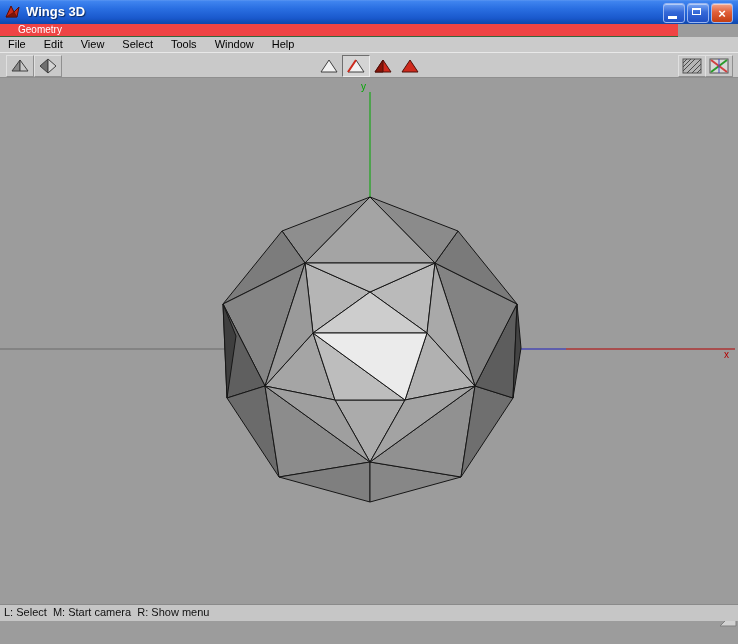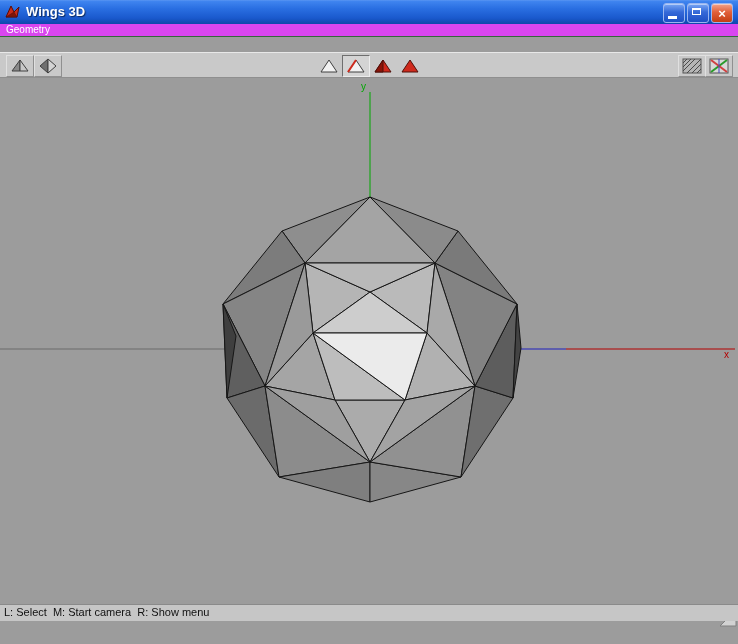--- a/index.html
+++ b/index.html
@@ -16,22 +16,22 @@
   .wbtn{width:20px;height:18px;border-radius:3px;border:1px solid #9ab6f0;
     box-shadow:inset 0 1px 0 rgba(255,255,255,.45);position:relative;cursor:default;}
   .wbtn.blue{background:linear-gradient(180deg,#7aa7f4,#3569d8 45%,#1e4fc4);}
   .wbtn.red{background:linear-gradient(180deg,#f2a48c,#e1603a 45%,#c33d12);}
   .glyph-min{position:absolute;left:4px;bottom:3px;width:9px;height:3px;background:#fff;}
   .glyph-max{position:absolute;left:4px;top:4px;width:9px;height:7px;
     border:1px solid #fff;border-top-width:2px;box-sizing:border-box;}
   .glyph-close{position:absolute;left:0;top:0;width:100%;height:100%;display:flex;
     align-items:center;justify-content:center;color:#fff;font-size:13px;font-weight:bold;}
   
-  .geo-header{position:absolute;left:0;top:24px;width:738px;height:13px;background:#d946ef;
-    border-bottom:1px solid #36673c;box-sizing:border-box;}
+  .geo-header{position:absolute;left:0;top:24px;width:678px;height:13px;background:#ef4444;
+    border-bottom:1px solid #36673c;box-sizing:border-box;padding-left:12px;}
   .geo-header span{display:block;padding-left:6px;font-size:10px;line-height:12px;color:#fff;}
   
   .menubar{position:absolute;left:0;top:37px;width:738px;height:15px;background:#cbcbcb;
     display:flex;align-items:center;}
   .menu-item{font-size:11px;line-height:15px;color:#000;padding:0 9px;cursor:default;}
   .menu-item:first-child{padding-left:8px;}
   
   .toolbar{position:absolute;left:0;top:52px;width:738px;height:26px;background:#c9c9c9;
     border-top:1px solid #e8e8e8;border-bottom:1px solid #8f8f8f;box-sizing:border-box;}
   .tbtn{position:absolute;top:2px;width:26px;height:20px;background:#c9c9c9;
@@ -69,20 +69,29 @@
       <div class="wbtn red">
         <span class="glyph-close">×</span>
       </div>
     </div>
   </div>
 
   <div class="geo-header">
     <span>Geometry</span>
   </div>
 
+  <div class="menubar">
+    <span class="menu-item">File</span>
+    <span class="menu-item">Edit</span>
+    <span class="menu-item">View</span>
+    <span class="menu-item">Select</span>
+    <span class="menu-item">Tools</span>
+    <span class="menu-item">Window</span>
+    <span class="menu-item">Help</span>
+  </div>
 
   <div class="toolbar">
 
     <div class="tbtn" style="left:6px;">
       <svg width="24" height="18" viewBox="0 0 24 18">
         <polygon points="4,14 12,3 12,14" fill="#8a8a8a" stroke="#404040"></polygon>
         <polygon points="12,3 20,14 12,14" fill="#c8c8c8" stroke="#404040"></polygon>
       </svg>
     </div>
     <div class="tbtn" style="left:34px;">

